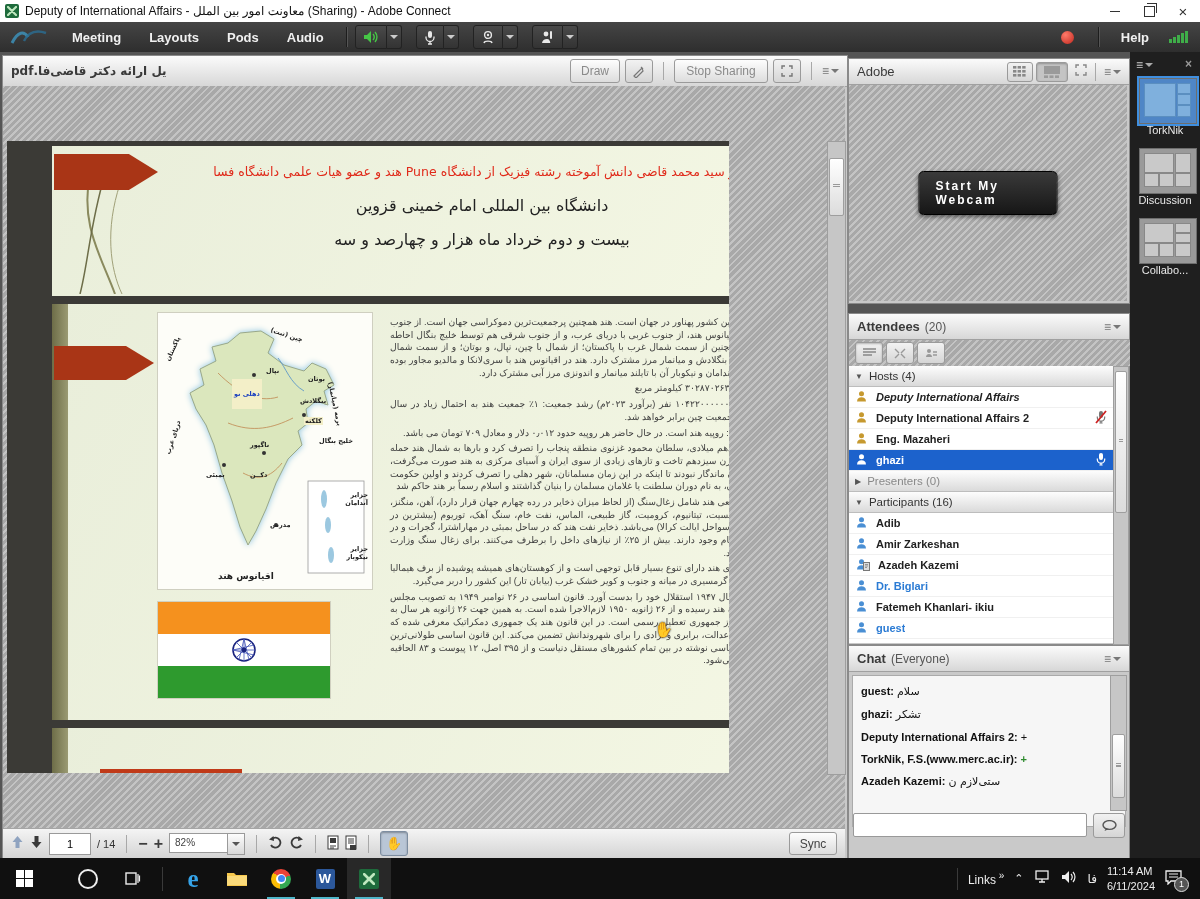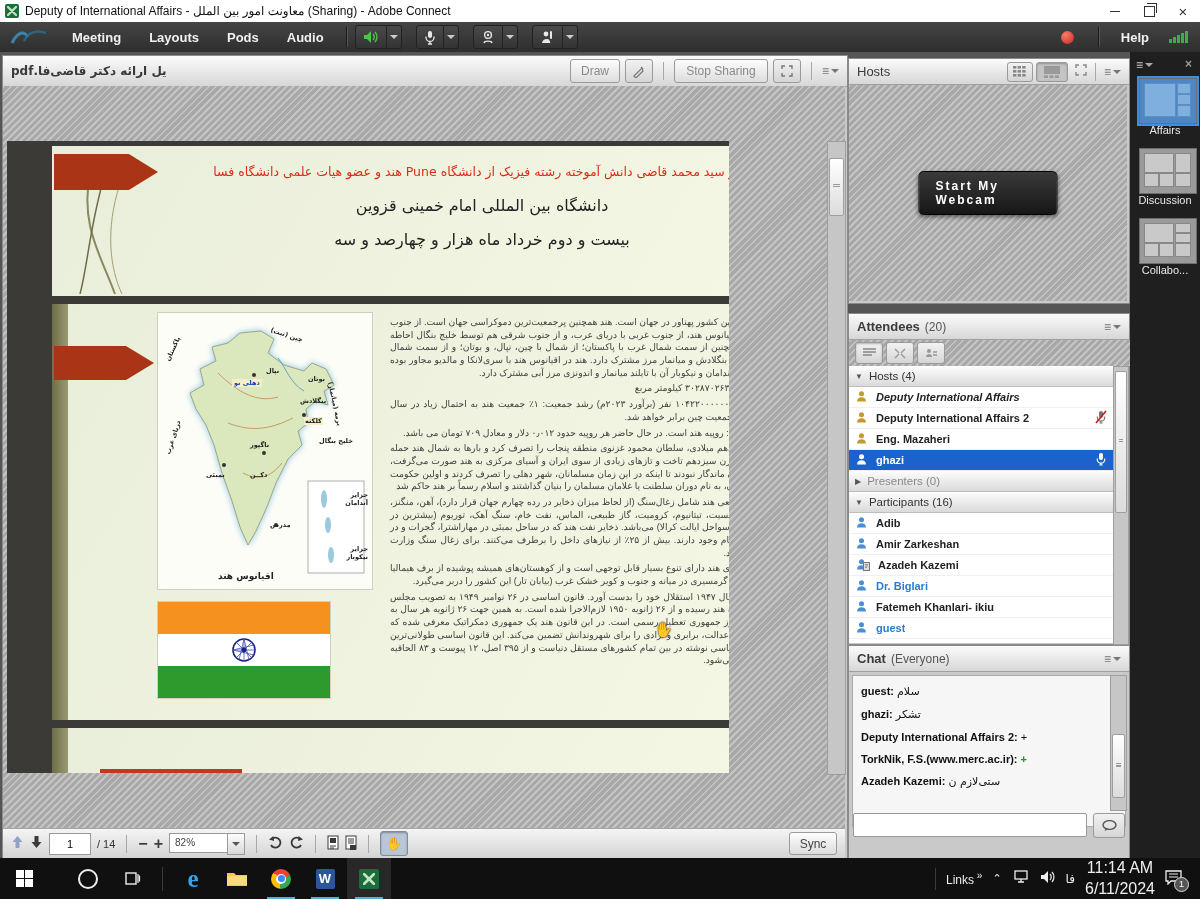--- a/index.html
+++ b/index.html
@@ -82,21 +82,21 @@
   .lay-label{position:absolute;left:0;width:70px;text-align:center;color:#e8e8e8;font-size:11px;}
   .mini{position:absolute;background:#c9c9c9;border:1px solid #888;}
   .mini.blue{background:#7fb0dd;border-color:#5b8fc0;}
   
   .taskbar{left:0;top:858px;width:1200px;height:41px;background:#101010;display:flex;align-items:center;}
   .tb-icon{width:44px;height:41px;display:flex;align-items:center;justify-content:center;position:relative;}
   .tb-active::after{content:"";position:absolute;left:8px;right:8px;bottom:0;height:2px;background:#4fb6c9;}
   .winlogo{display:grid;grid-template-columns:8px 8px;grid-template-rows:8px 8px;gap:1px;}
   .winlogo span{background:#fff;}
   .tray{margin-left:auto;display:flex;align-items:center;color:#eee;font-size:12px;gap:10px;padding-right:12px;}
-  .clock{font-size:16px;text-align:center;line-height:1.3;}
+  .clock{font-size:11px;text-align:left;line-height:1.3;}
 </style>
 </head>
 <body>
 
 <div class="abs titlebar">
   <span class="appicon" style="margin:0 6px 0 5px">
     <svg width="10" height="10" viewBox="0 0 10 10">
         <path d="M1 1l8 8M9 1l-8 8" stroke="#bfe8bf" stroke-width="2.2" stroke-linecap="round"></path>
       </svg>
   </span>
@@ -245,21 +245,21 @@
           <circle cx="146" cy="102" r="2" fill="#333"></circle>
         </svg>
         <span class="maplabel fa" style="left:2px;top:32px;transform:rotate(-65deg);letter-spacing:4px">پاکستان</span>
         <span class="maplabel fa" style="left:112px;top:18px;transform:rotate(18deg);letter-spacing:3px">چین (تبت)</span>
         <span class="maplabel fa" style="left:108px;top:54px;letter-spacing:2px">نپال</span>
         <span class="maplabel fa" style="left:150px;top:62px">بوتان</span>
         <span class="maplabel fa" style="left:142px;top:84px">بنگلادش</span>
         <span class="maplabel fa" style="left:176px;top:68px;transform:rotate(78deg);transform-origin:0 0">برمه (میانمار)</span>
         <span class="maplabel fa" style="left:146px;top:104px;background:#f3efc8;padding:0 1px">کلکته</span>
         <span class="maplabel fa" style="left:158px;top:124px;width:40px;white-space:normal;text-align:center">خلیج بنگال</span>
-        <span class="maplabel fa" style="left:74px;top:66px;color:#1a3fbf;background:#f3efc8;padding:0 2px">دهلی نو</span>
+        <span class="maplabel fa" style="left:74px;top:66px;color:#1a3fbf;background:#f3efc8;padding:11px 2px">دهلی نو</span>
         <span class="maplabel fa" style="left:92px;top:128px">ناگپور</span>
         <span class="maplabel fa" style="left:48px;top:158px">بمبئی</span>
         <span class="maplabel fa" style="left:92px;top:158px;letter-spacing:2px">دکــن</span>
         <span class="maplabel fa" style="left:112px;top:208px">مدرس</span>
         <span class="maplabel fa" style="left:6px;top:140px;transform:rotate(-72deg);transform-origin:0 0;letter-spacing:3px">دریای عرب</span>
         <span class="maplabel fa" style="left:178px;top:178px;width:32px;white-space:normal;text-align:right">جزایر آندامان</span>
         <span class="maplabel fa" style="left:178px;top:232px;width:32px;white-space:normal;text-align:right">جزایر نیکوبار</span>
         <span class="maplabel fa" style="left:60px;top:258px;font-size:9px;letter-spacing:3px">اقیانوس هند</span>
       </div>
 
@@ -349,21 +349,21 @@
           <rect x="5" y="10" width="6" height="5" fill="#3a3a3a"></rect>
         </svg></span>
     <span class="hdr-div"></span>
     <span style="width:26px;height:23px;background:#b9c6d6;border:1px solid #7d8da0;border-radius:3px;display:flex;align-items:center;justify-content:center;box-shadow:inset 0 1px 2px rgba(0,0,0,.3);font-size:13px;color:#2f3d4d">✋</span>
     <span class="tool-btn" style="margin-left:auto;width:46px;height:21px;color:#444">Sync</span>
   </div>
 </div>
 
 <div class="pod" style="left:848px;top:58px;width:280px;height:244px">
   <div class="pod-header">
-    <span class="pod-title" style="font-weight:normal;font-size:13px">Hosts</span>
+    <span class="pod-title" style="font-weight:normal;font-size:13px">Adobe</span>
     <span style="margin-left:auto;display:flex;align-items:center;gap:3px">
       <span class="icon-btn" style="width:24px;height:18px">
         <svg width="13" height="11" viewBox="0 0 13 11">
             <g fill="#888">
               <rect x="0" y="0" width="3.4" height="2.6"></rect>
               <rect x="4.6" y="0" width="3.4" height="2.6"></rect>
               <rect x="9.2" y="0" width="3.4" height="2.6"></rect>
               <rect x="0" y="4" width="3.4" height="2.6"></rect>
               <rect x="4.6" y="4" width="3.4" height="2.6"></rect>
               <rect x="9.2" y="4" width="3.4" height="2.6"></rect>
@@ -557,21 +557,21 @@
 <div class="abs" style="left:1130px;top:52px;width:70px;height:806px;background:#1f1f1f">
   <span class="abs" style="left:6px;top:6px;color:#ccc;font-size:12px;display:flex;align-items:center;gap:2px">≡<span class="caret" style="border-top-color:#aaa"></span></span>
   <span class="abs" style="right:8px;top:5px;color:#999;font-size:12px;font-weight:bold">×</span>
 
   <div class="lay-thumb active" style="top:26px">
     <span class="mini blue" style="left:4px;top:4px;width:30px;height:32px"></span>
     <span class="mini blue" style="left:37px;top:4px;width:12px;height:9px"></span>
     <span class="mini blue" style="left:37px;top:15px;width:12px;height:9px"></span>
     <span class="mini blue" style="left:37px;top:26px;width:12px;height:10px"></span>
   </div>
-  <div class="lay-label" style="top:72px">Affairs</div>
+  <div class="lay-label" style="top:72px">TorkNik</div>
 
   <div class="lay-thumb" style="top:96px">
     <span class="mini" style="left:4px;top:4px;width:28px;height:18px"></span>
     <span class="mini" style="left:35px;top:4px;width:14px;height:18px"></span>
     <span class="mini" style="left:4px;top:24px;width:13px;height:12px"></span>
     <span class="mini" style="left:19px;top:24px;width:13px;height:12px"></span>
     <span class="mini" style="left:35px;top:24px;width:14px;height:12px"></span>
   </div>
   <div class="lay-label" style="top:142px">Discussion</div>
 

